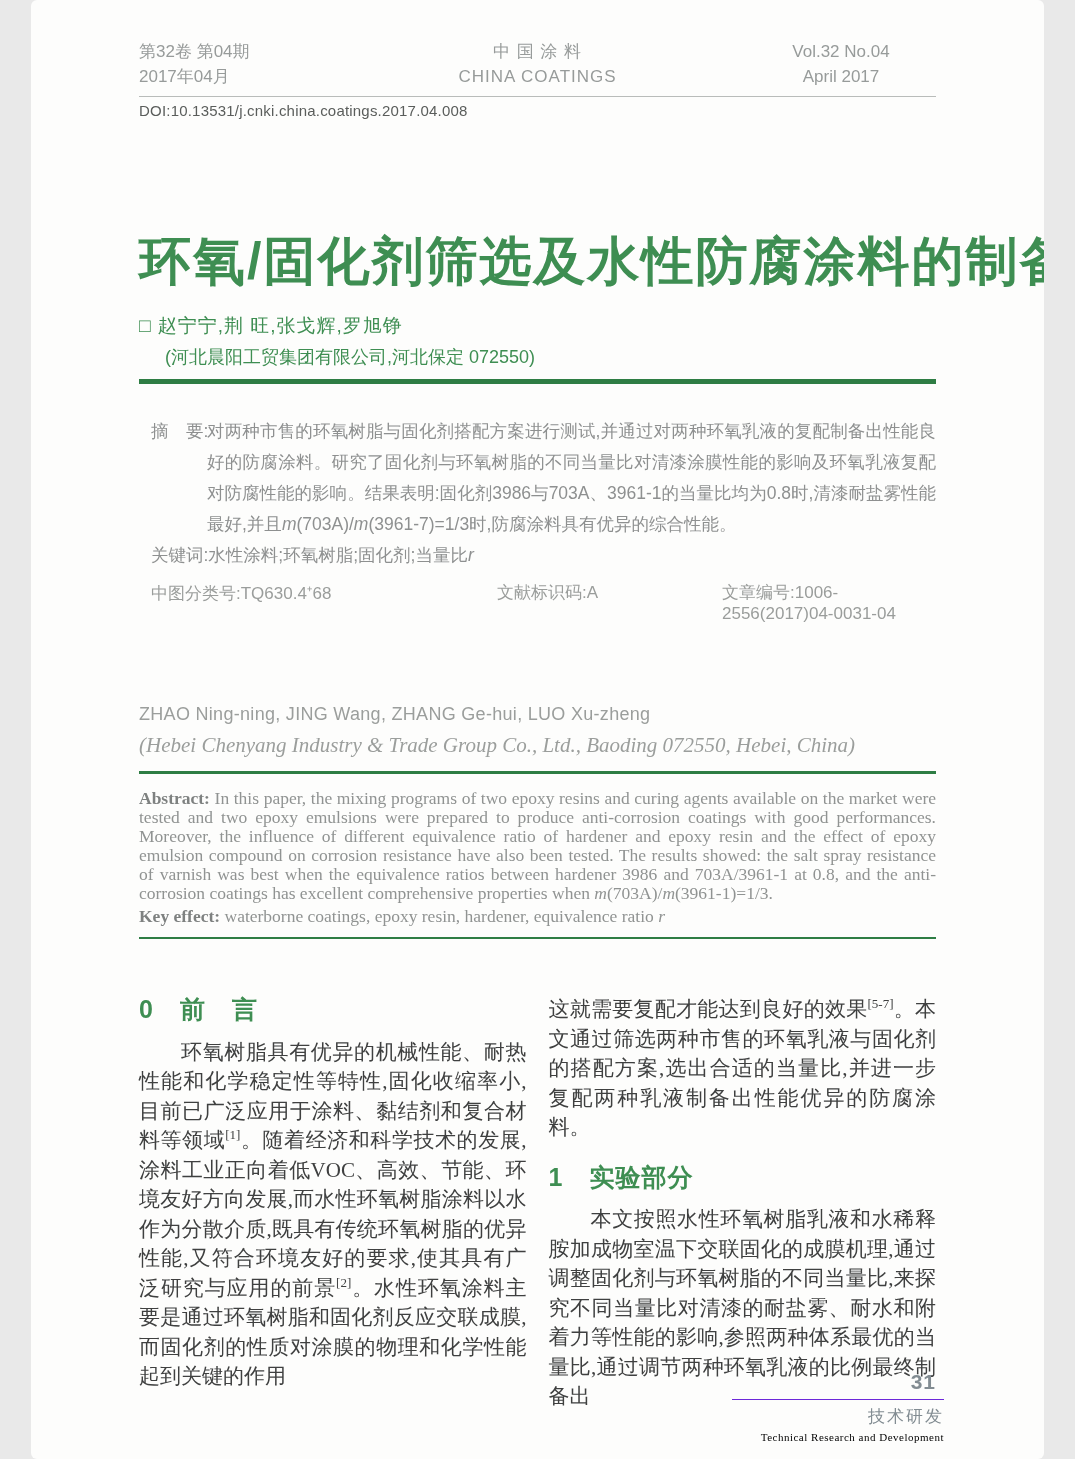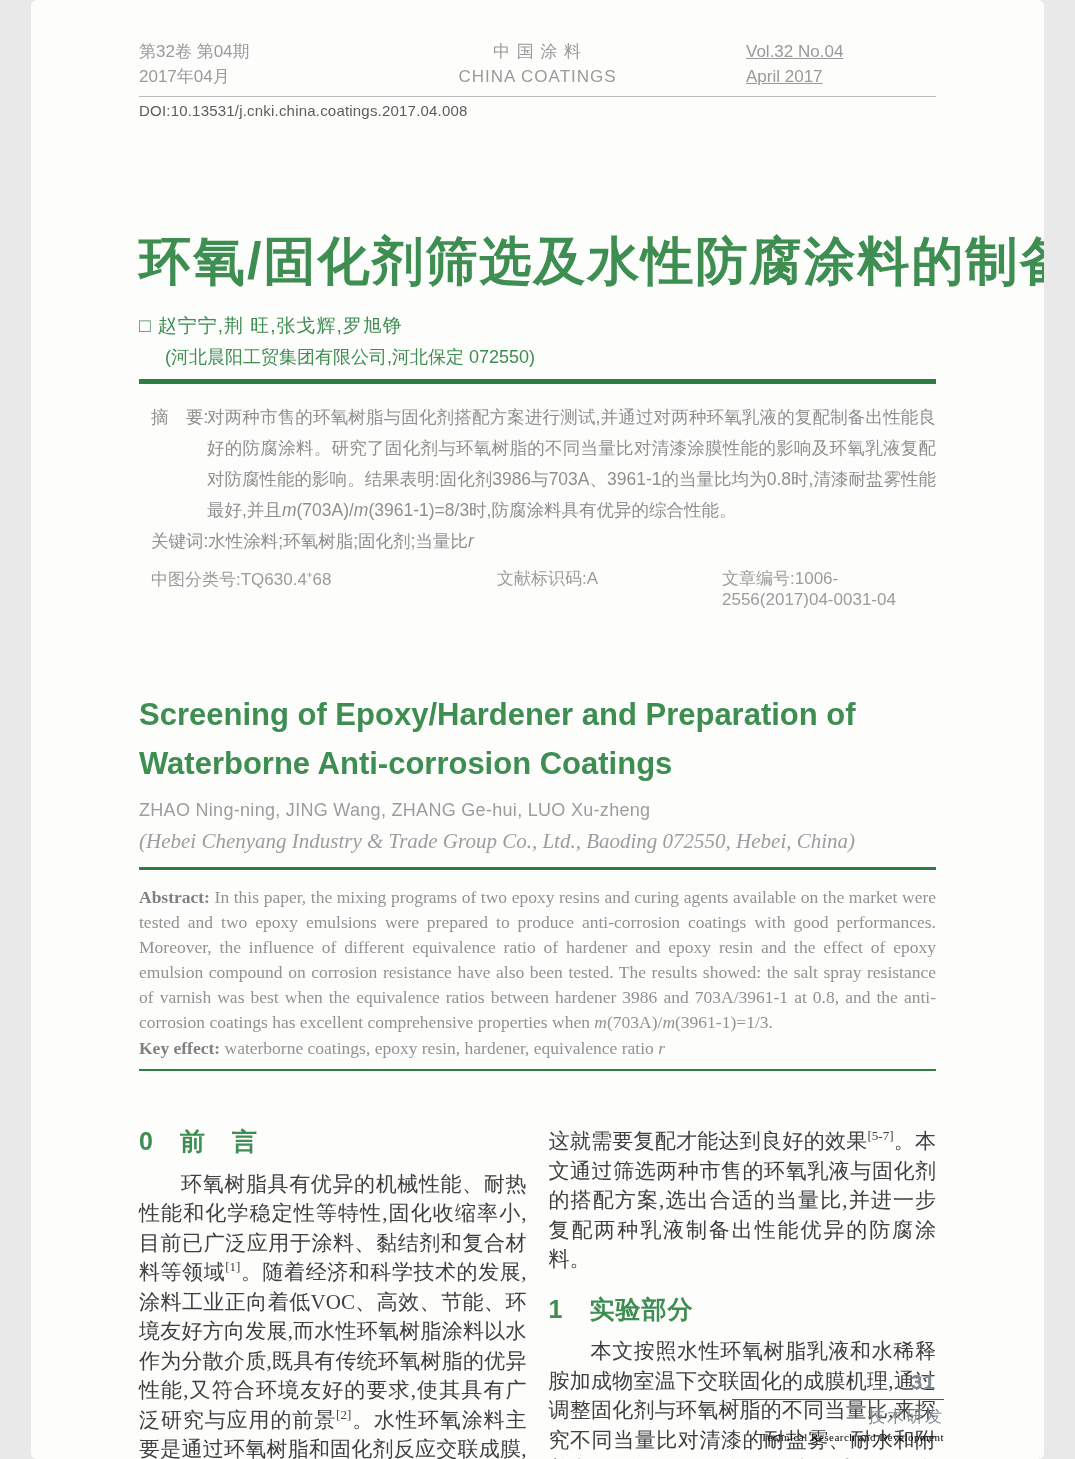--- a/index.html
+++ b/index.html
@@ -21,49 +21,49 @@
     border-radius:6px;
   }
   .margin{margin-left:108px;margin-right:108px;}
 
   
   .masthead{display:flex;justify-content:space-between;align-items:flex-end;
     padding-top:40px;padding-bottom:7px;border-bottom:1px solid #b9bcba;
     color:var(--gray-head);font-size:17px;line-height:1.45;}
   .masthead .block{min-width:190px;}
   .masthead .center{text-align:center;letter-spacing:1px;}
-  .masthead .right{text-align:left;text-decoration:underline;}
+  .masthead .right{text-align:center;}
   .doi{font-size:15px;color:#5a5d5b;margin-top:5px;letter-spacing:.2px;}
 
   
   .cn-title{margin-top:108px;font-size:52px;font-weight:bold;color:var(--accent);
     letter-spacing:2px;white-space:nowrap;}
   .cn-authors{margin-top:16px;font-size:19px;color:var(--accent);letter-spacing:1px;}
   .cn-affil{margin-top:6px;margin-left:26px;font-size:18px;color:var(--accent);}
   .thick-rule{height:5px;background:var(--rule);margin-top:10px;}
 
   
-  .abstract-cn{position:relative;margin-top:18px;padding-left:68px;
+  .abstract-cn{position:relative;margin-top:32px;padding-left:68px;
     font-size:17.5px;line-height:31px;color:var(--gray-text);text-align:justify;}
   .abstract-cn .label{position:absolute;left:12px;top:0;}
   .keywords-cn{margin-top:3px;margin-left:12px;font-size:17.5px;color:var(--gray-text);}
   .meta-row{display:flex;margin-top:14px;margin-left:12px;font-size:17px;color:#9a9d9b;}
   .meta-row .clc{flex:0 0 346px;}
   .meta-row .doc{flex:0 0 225px;}
 
   
   .en-block{margin-top:80px;}
   .en-title{font-size:31px;font-weight:bold;color:var(--accent);line-height:49px;}
   .en-authors{margin-top:12px;font-size:18px;color:#9b9e9c;letter-spacing:.3px;}
   .en-affil{margin-top:8px;font-size:21px;color:#9b9e9c;
     font-family:"Liberation Serif",serif;font-style:italic;}
   .green-rule-3{height:3px;background:var(--rule);margin-top:13px;}
   .green-rule-2{height:2px;background:var(--rule);margin-top:10px;}
   .abstract-en{margin-top:15px;font-family:"Liberation Serif",serif;
-    font-size:17.5px;line-height:25px;color:#909392;text-align:justify;}
+    font-size:17.5px;line-height:19px;color:#909392;text-align:justify;}
   .keywords-en{margin-top:3px;font-family:"Liberation Serif",serif;
     font-size:17.5px;color:#909392;}
   .abstract-en b,.keywords-en b{color:#7e8180;}
 
   
   .columns{display:flex;gap:22px;margin-top:56px;}
   .col{flex:1 1 0;font-family:"Liberation Serif",serif;font-size:21px;
     line-height:29.5px;color:var(--body-text);text-align:justify;}
   .sec-heading{font-family:"Liberation Sans",sans-serif;font-size:25px;
     font-weight:600;color:var(--accent);margin-bottom:13px;letter-spacing:1px;}
@@ -106,35 +106,31 @@
   </div>
 
   <div class="margin">
     <h1 class="cn-title">环氧/固化剂筛选及水性防腐涂料的制备</h1>
     <div class="cn-authors">□ 赵宁宁,荆  旺,张戈辉,罗旭铮</div>
     <div class="cn-affil">(河北晨阳工贸集团有限公司,河北保定  072550)</div>
     <div class="thick-rule"></div>
 
     <div class="abstract-cn">
       <span class="label">摘　要:</span>
-      <span><span>对两种市售的环氧树脂与固化剂搭配方案进行测试,并通过对两种环氧乳液的复配制备出性能良好的防腐涂料。研究了固化剂与环氧树脂的不同当量比对清漆涂膜性能的影响及环氧乳液复配对防腐性能的影响。结果表明:固化剂3986与703A、3961-1的当量比均为0.8时,清漆耐盐雾性能最好,并且</span><span style="font-style: italic;">m</span><span>(703A)/</span><span style="font-style: italic;">m</span><span>(3961-1)=8/3时,防腐涂料具有优异的综合性能。</span></span>
+      <span><span>对两种市售的环氧树脂与固化剂搭配方案进行测试,并通过对两种环氧乳液的复配制备出性能良好的防腐涂料。研究了固化剂与环氧树脂的不同当量比对清漆涂膜性能的影响及环氧乳液复配对防腐性能的影响。结果表明:固化剂3986与703A、3961-1的当量比均为0.8时,清漆耐盐雾性能最好,并且</span><span style="font-style: italic;">m</span><span>(703A)/</span><span style="font-style: italic;">m</span><span>(3961-7)=1/3时,防腐涂料具有优异的综合性能。</span></span>
     </div>
     <div class="keywords-cn"><span>关键词:水性涂料;环氧树脂;固化剂;当量比</span><span style="font-style: italic;">r</span></div>
 
     <div class="meta-row">
       <span class="clc">中图分类号:TQ630.4⁺68</span>
       <span class="doc">文献标识码:A</span>
       <span class="aid">文章编号:1006-2556(2017)04-0031-04</span>
     </div>
 
     <div class="en-block">
-      <div class="en-title">
-        <div>Screening of Epoxy/Hardener and Preparation of</div>
-        <div>Waterborne Anti-corrosion Coatings</div>
-      </div>
       <div class="en-authors">ZHAO Ning-ning, JING Wang, ZHANG Ge-hui, LUO Xu-zheng</div>
       <div class="en-affil">(Hebei Chenyang Industry &amp; Trade Group Co., Ltd., Baoding 072550, Hebei, China)</div>
       <div class="green-rule-3"></div>
       <div class="abstract-en"><b>Abstract:</b><span> In this paper, the mixing programs of two epoxy resins and curing agents available on the market were tested and two epoxy emulsions were prepared to produce anti-corrosion coatings with good performances. Moreover, the influence of different equivalence ratio of hardener and epoxy resin and the effect of epoxy emulsion compound on corrosion resistance have also been tested. The results showed: the salt spray resistance of varnish was best when the equivalence ratios between hardener 3986 and 703A/3961-1 at 0.8, and the anti-corrosion coatings has excellent comprehensive properties when </span><span style="font-style: italic;">m</span><span>(703A)/</span><span style="font-style: italic;">m</span><span>(3961-1)=1/3.</span></div>
       <div class="keywords-en"><b>Key effect:</b><span> waterborne coatings, epoxy resin, hardener, equivalence ratio </span><span style="font-style: italic;">r</span></div>
       <div class="green-rule-2"></div>
     </div>
 
     <div class="columns">
       <div class="col">

